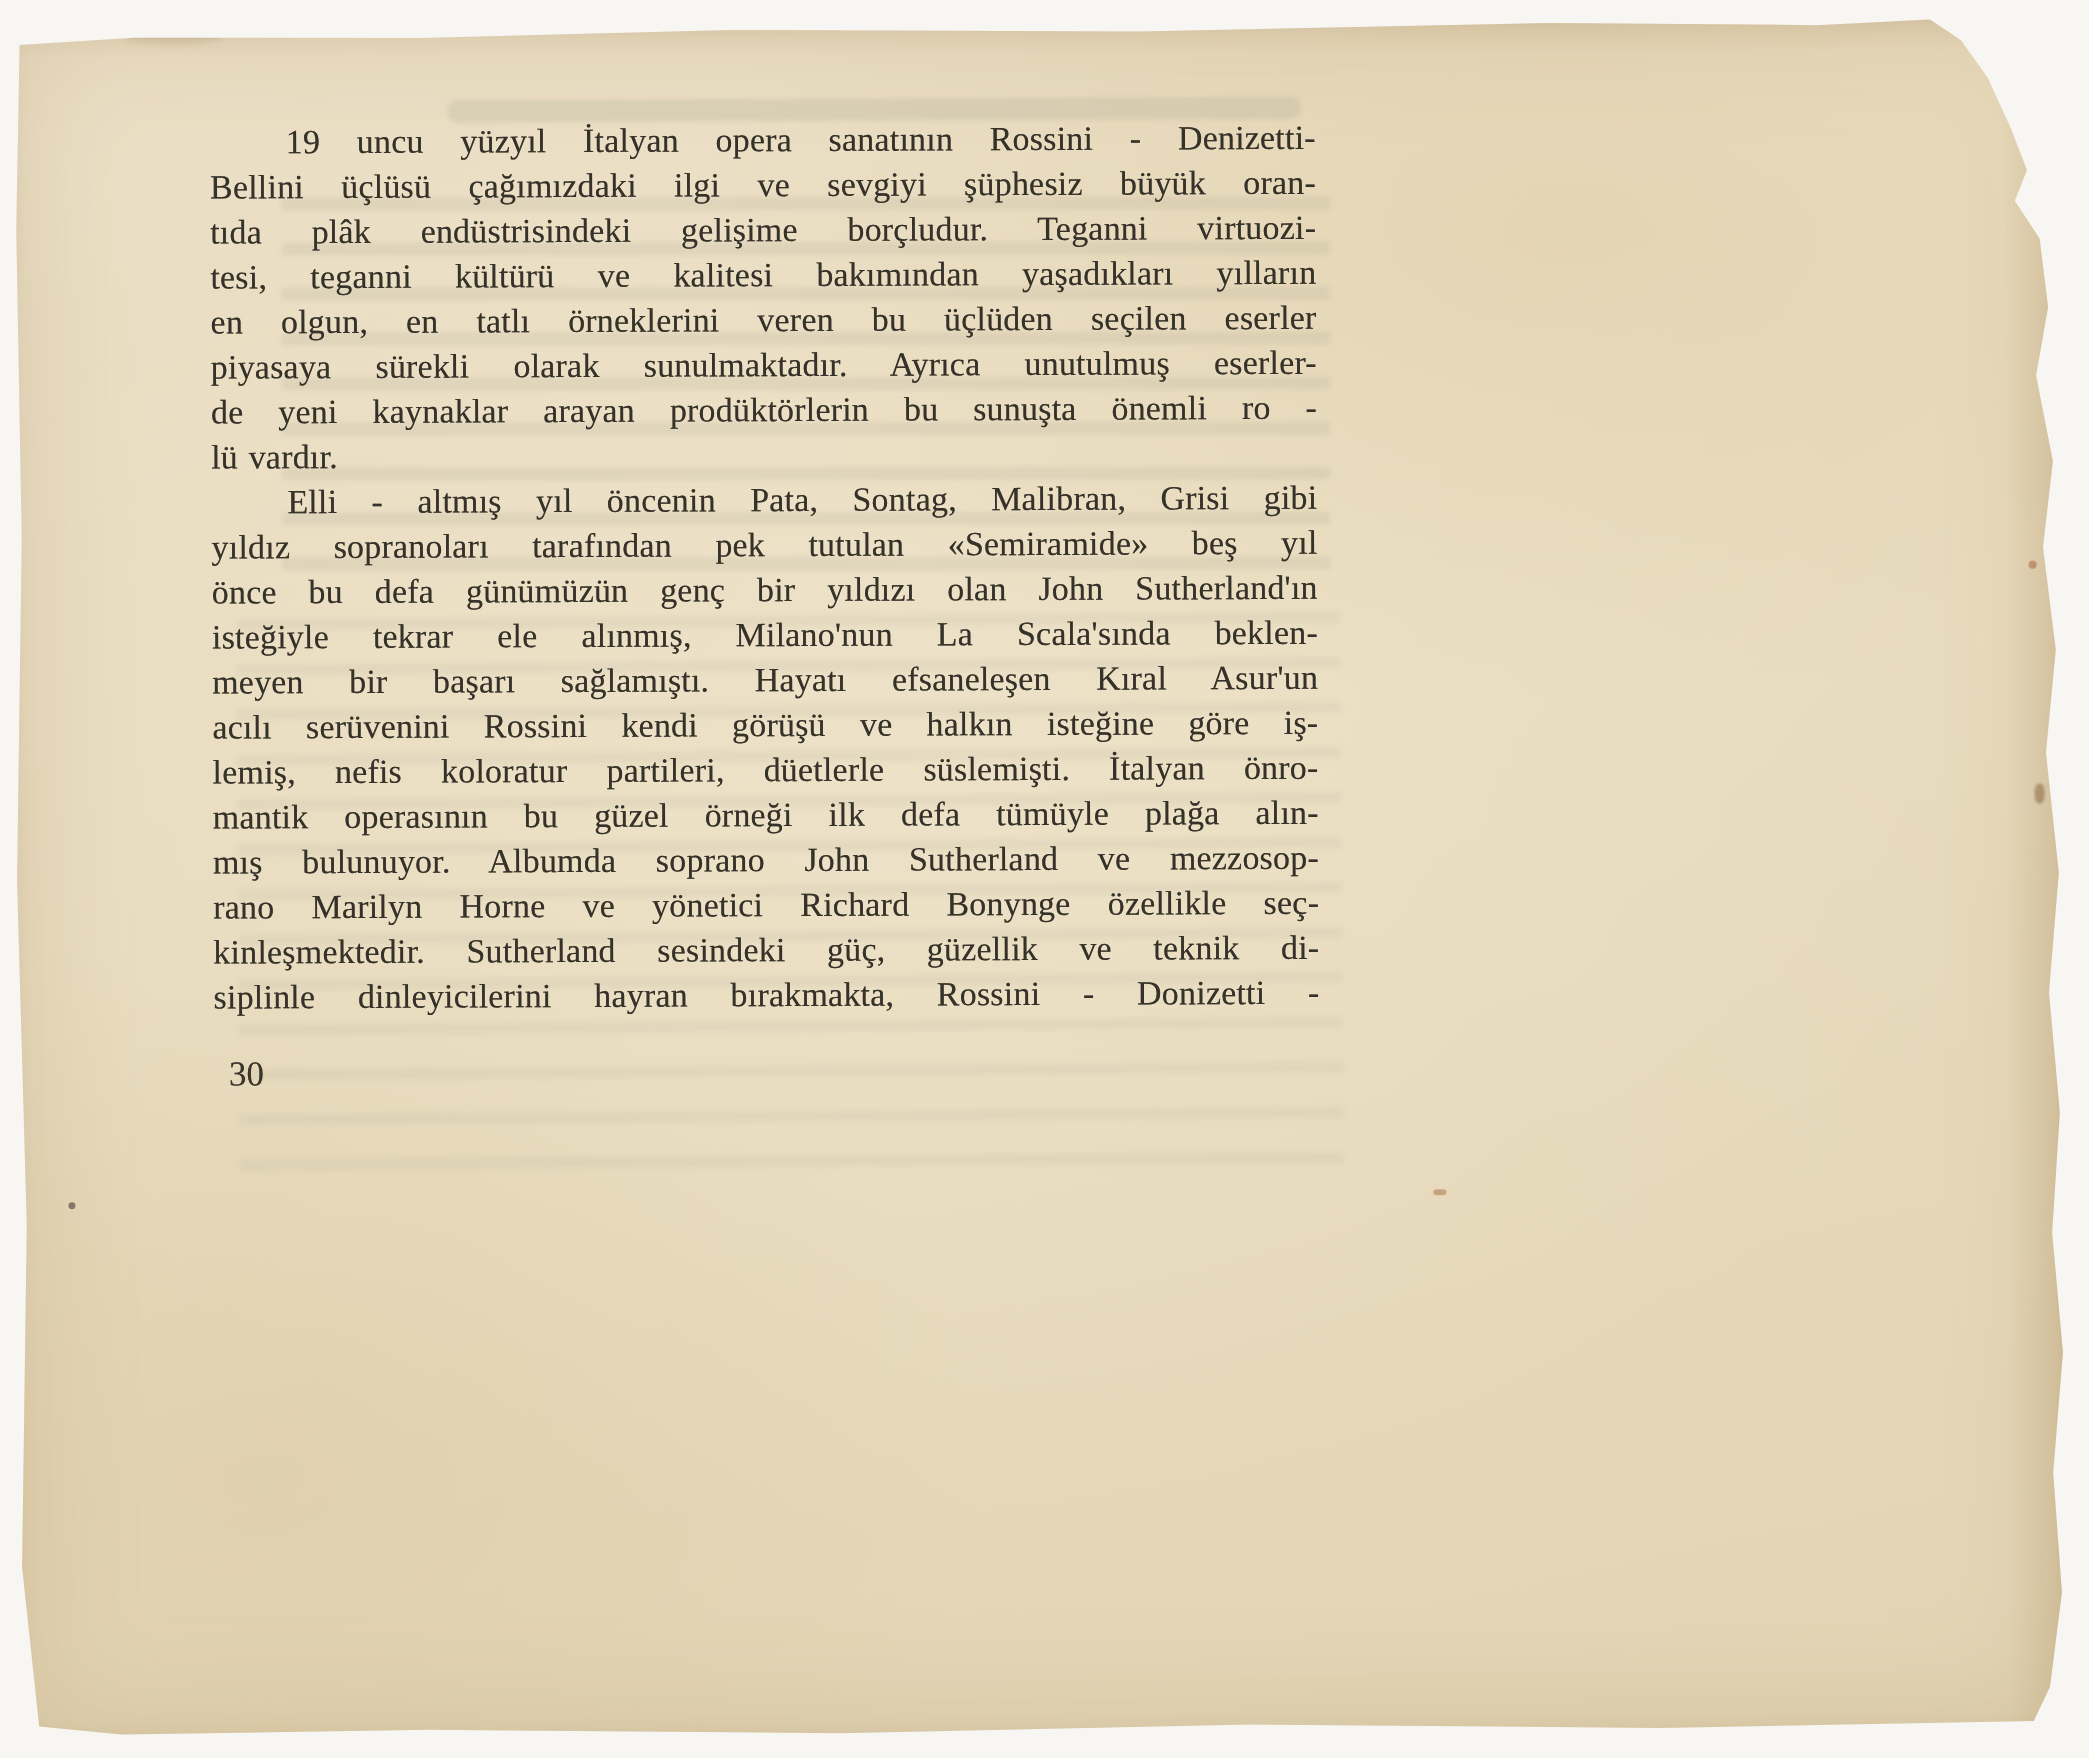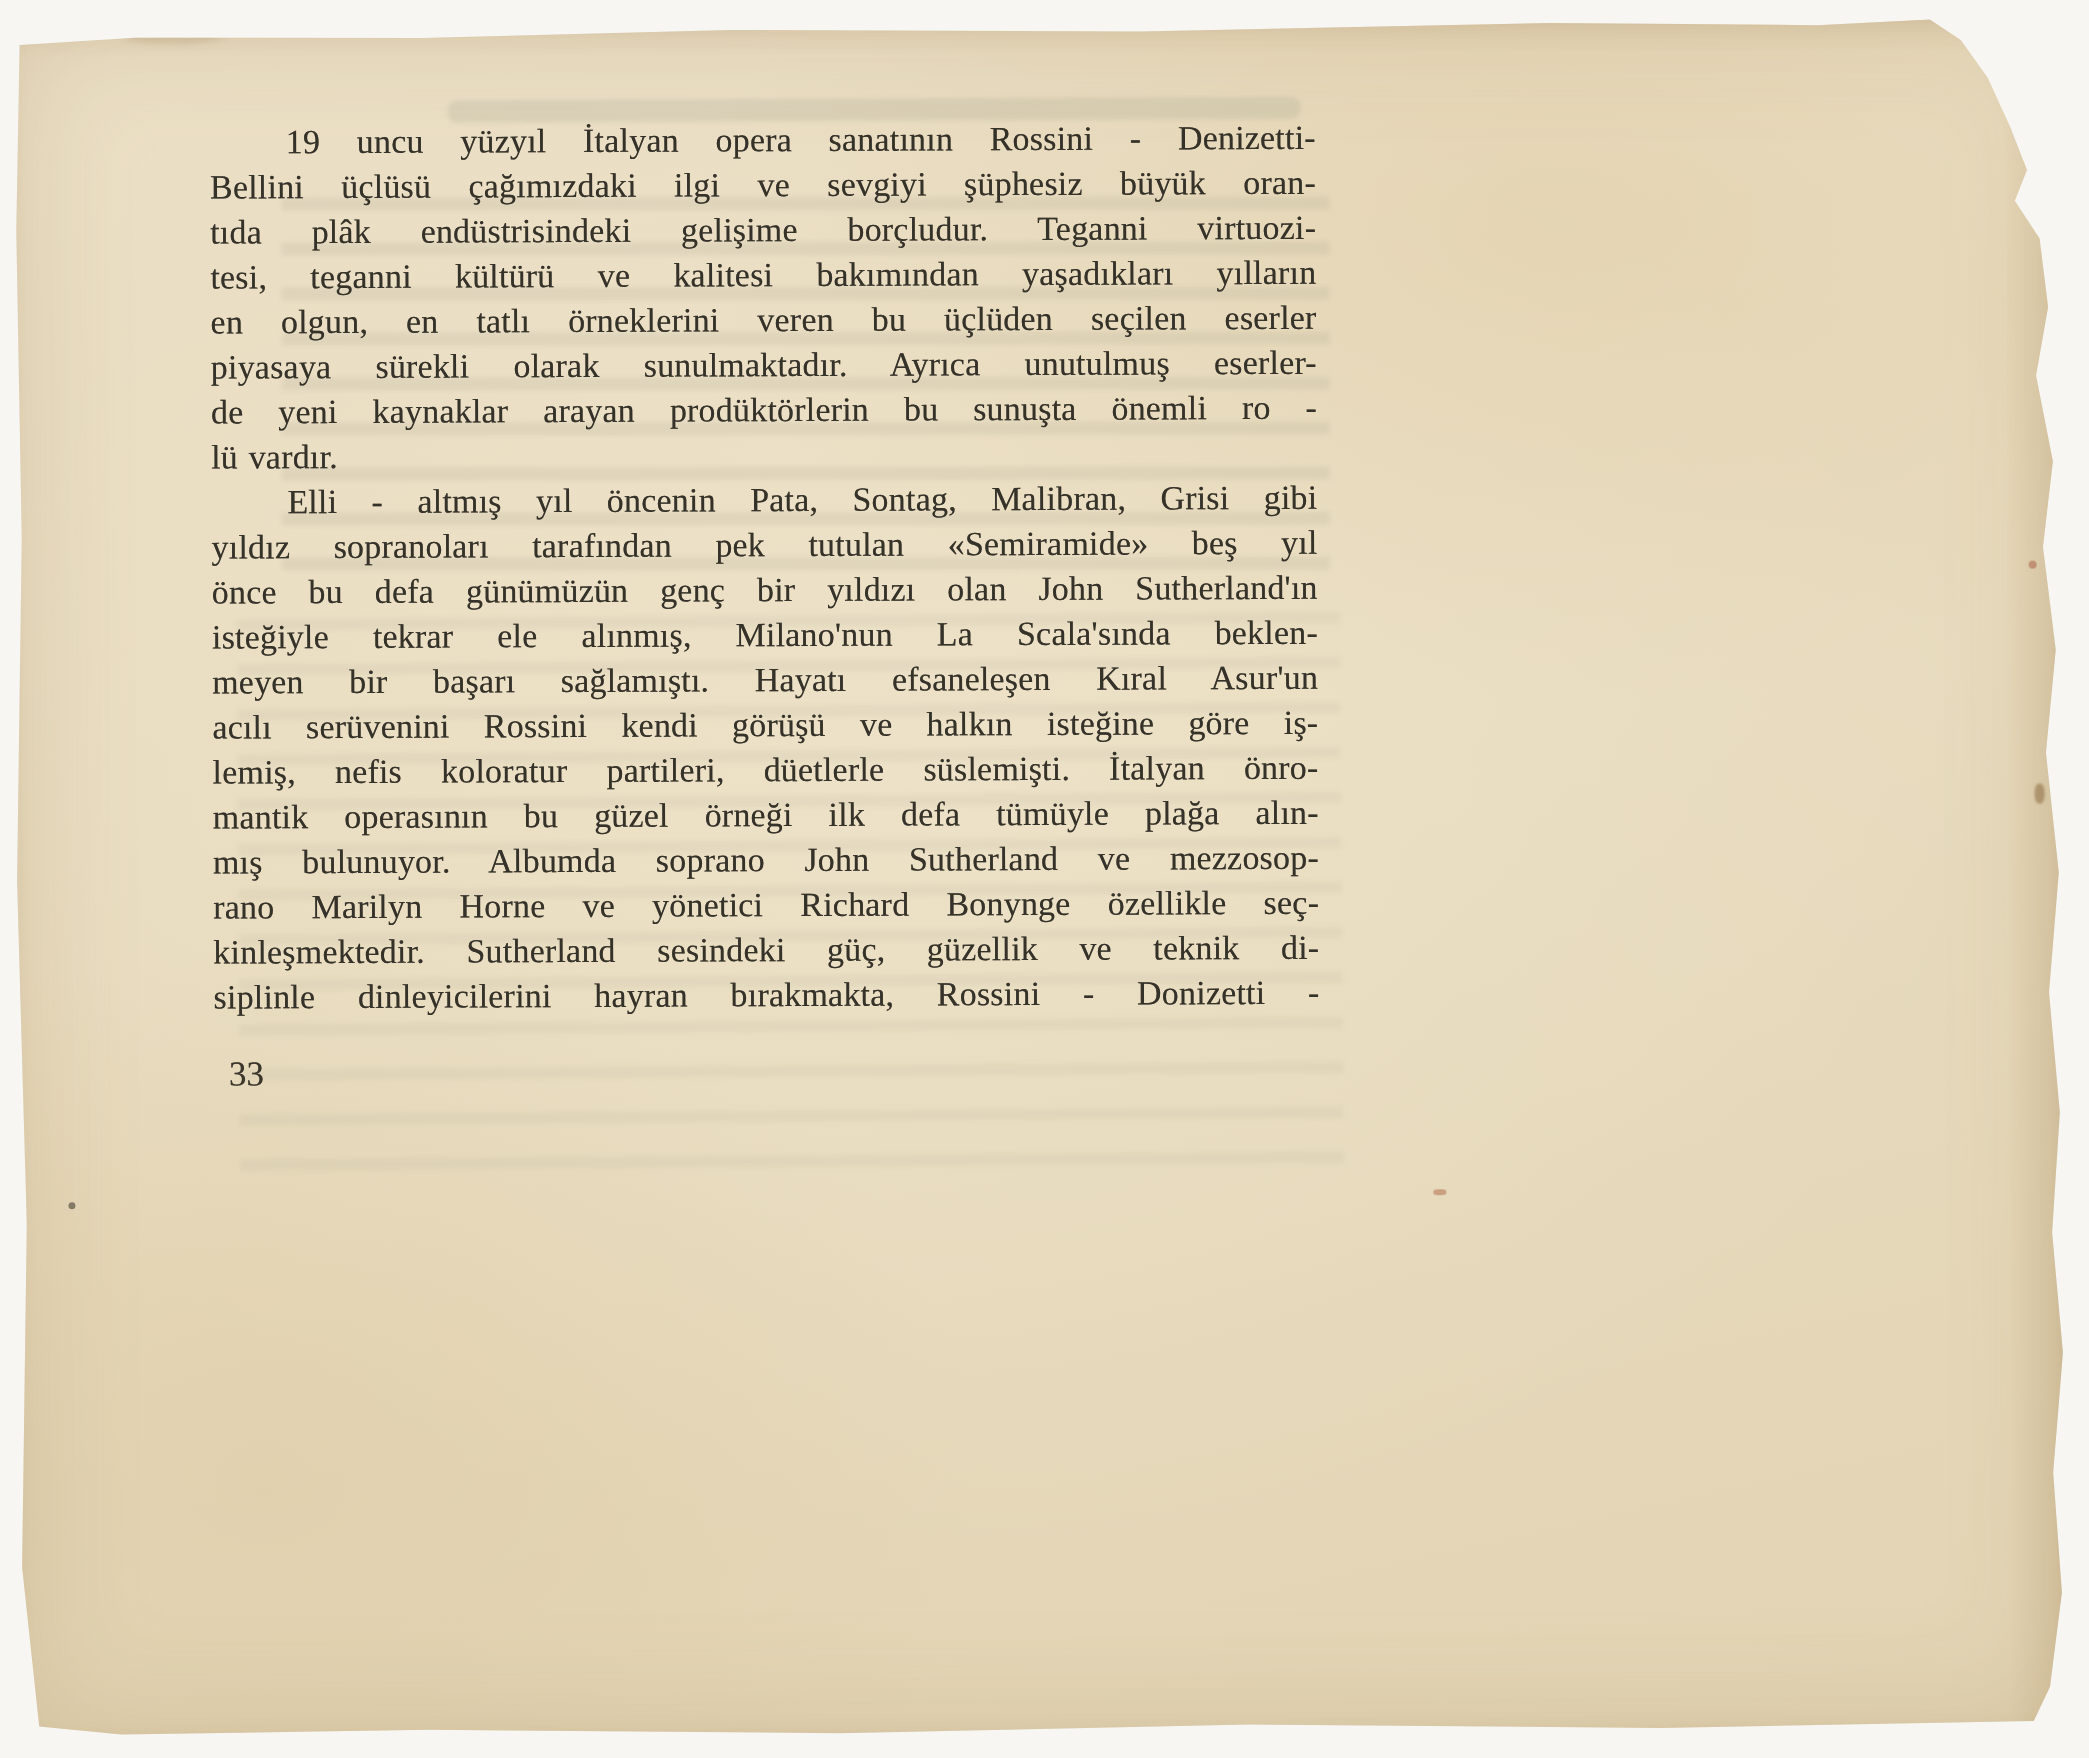--- a/index.html
+++ b/index.html
@@ -173,16 +173,16 @@
       <div class="line">lemiş, nefis koloratur partileri, düetlerle süslemişti. İtalyan önro-</div>
       <div class="line">mantik operasının bu güzel örneği ilk defa tümüyle plağa alın-</div>
       <div class="line">mış bulunuyor. Albumda soprano John Sutherland ve mezzosop-</div>
       <div class="line">rano Marilyn Horne ve yönetici Richard Bonynge özellikle seç-</div>
       <div class="line">kinleşmektedir. Sutherland sesindeki güç, güzellik ve teknik di-</div>
       <div class="line">siplinle dinleyicilerini hayran bırakmakta, Rossini - Donizetti -</div>
     </div>
 
   </div>
 
-  <div class="page-number">33</div>
+  <div class="page-number">30</div>
 
 </div>
 
 
 </body></html>

